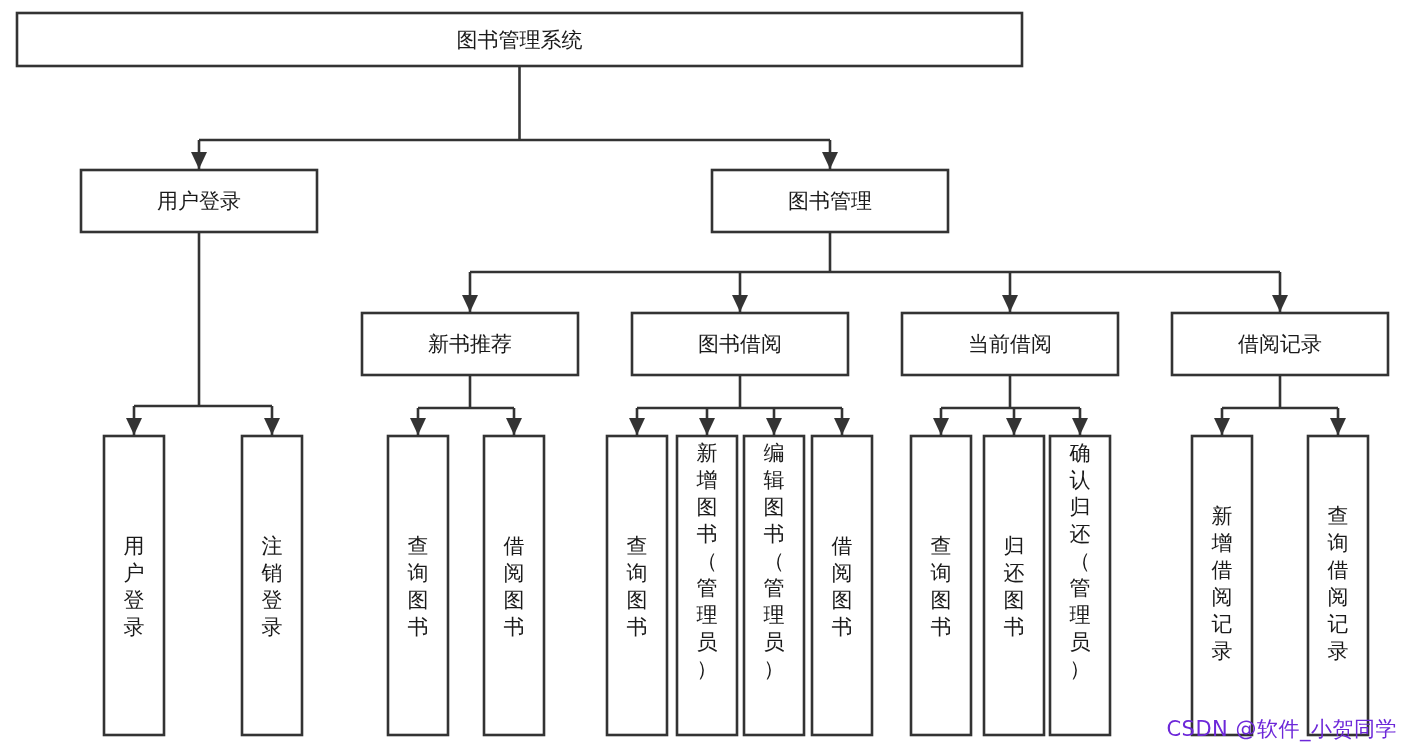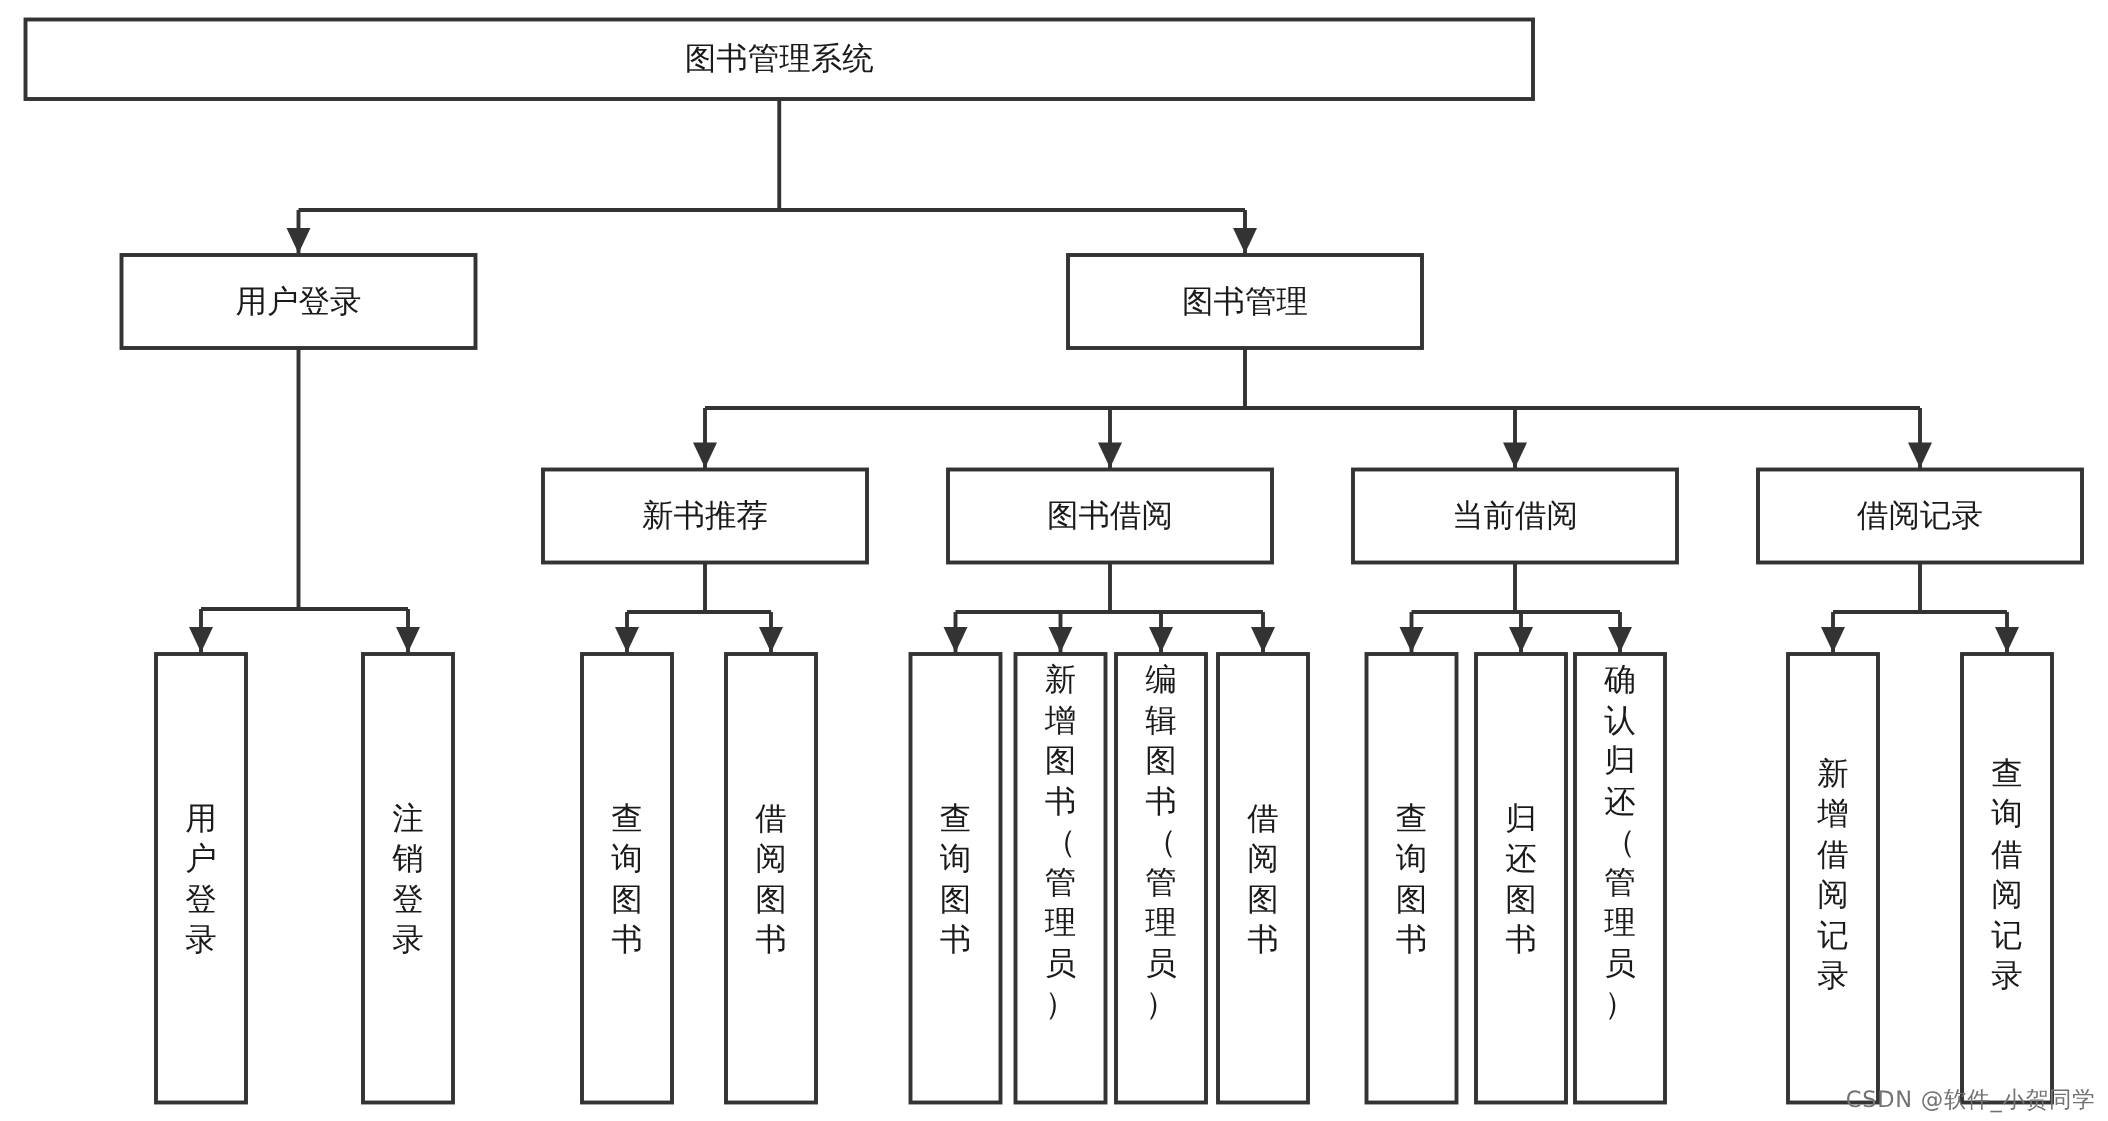--- a/index.html
+++ b/index.html
@@ -42,22 +42,22 @@
   .v-label {
     fill: #1a1a1a;
     font-size: 21px;
     font-family: "DejaVu Sans", "Liberation Sans", sans-serif;
     text-anchor: middle;
   }
   .watermark {
     position: absolute;
     right: 8px;
     bottom: 4px;
-    font-size: 15px;
-    color: #737373;
+    font-size: 21px;
+    color: #6d28d9;
     font-family: "DejaVu Sans", "Liberation Sans", sans-serif;
     white-space: nowrap;
     letter-spacing: 0.5px;
   }
 </style>
 </head>
 <body>
 
 <svg id="diagram" viewBox="0 0 1405 747">
   <g id="connector-layer">

